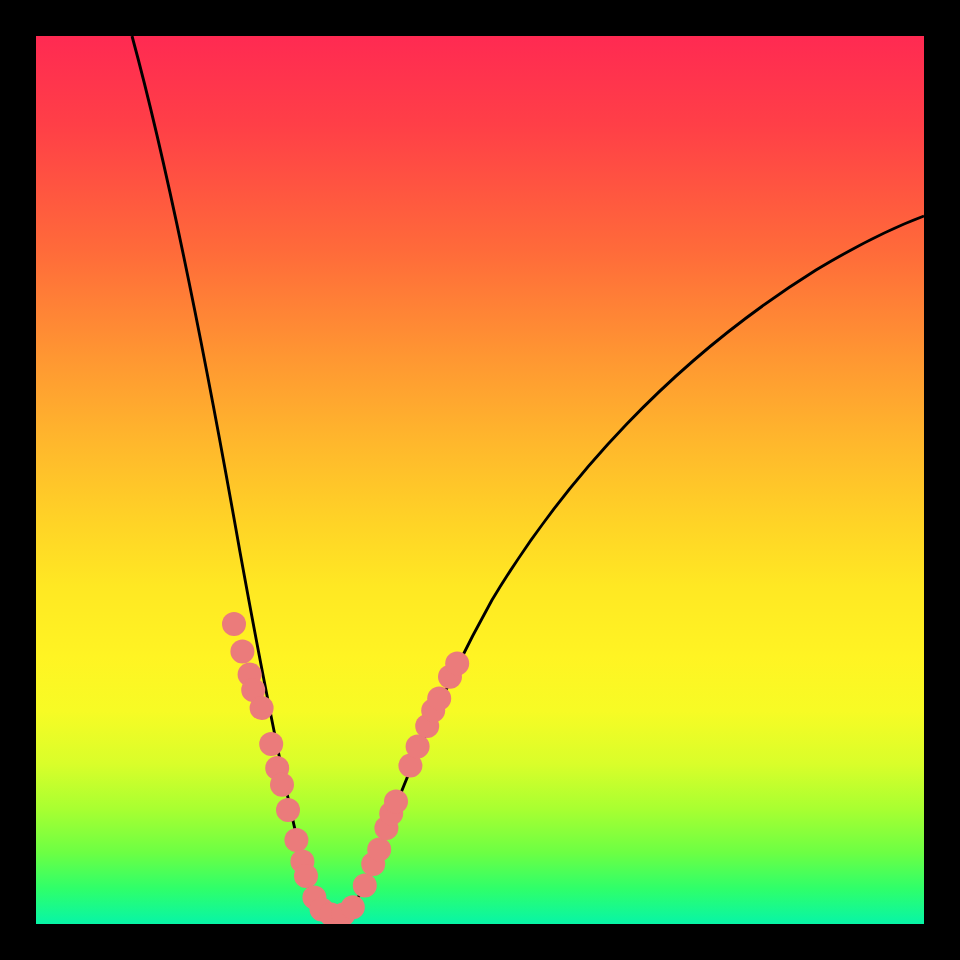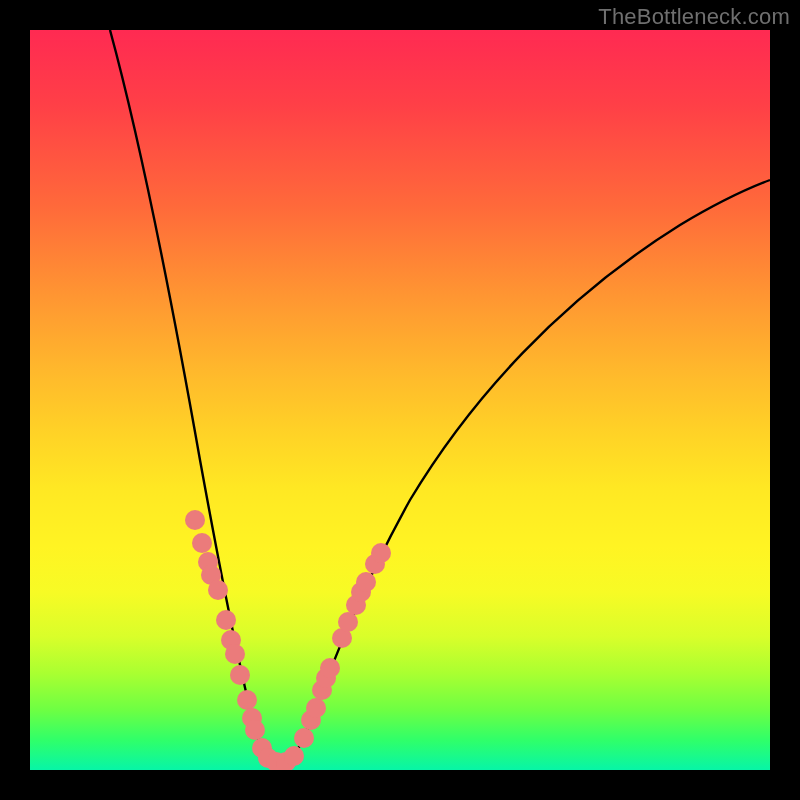--- a/index.html
+++ b/index.html
@@ -120,14 +120,13 @@
           <circle cx="351" cy="523" r="10" fill="#eb7b7b"></circle>
         </g>
     </svg>
   </div>
 
   <div class="frame top"></div>
   <div class="frame bottom"></div>
   <div class="frame left"></div>
   <div class="frame right"></div>
 
-  <div class="watermark">TheBottleneck.com</div>
 </div>
 
 </body></html>

